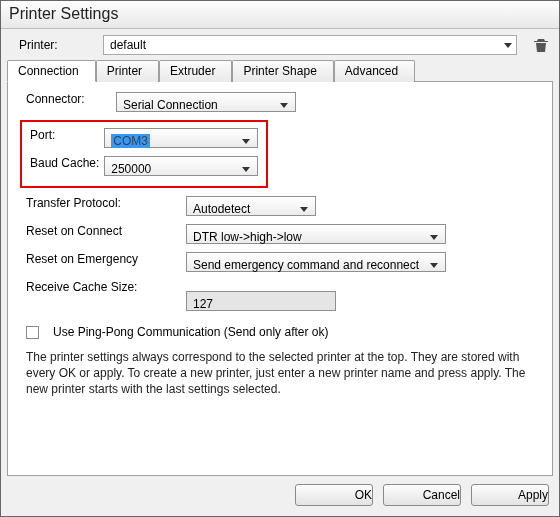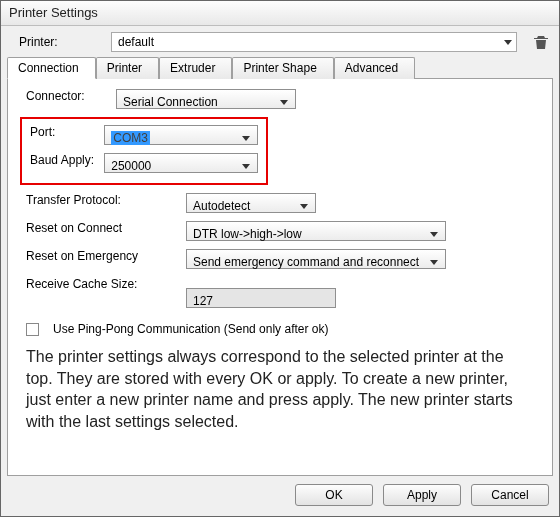--- a/index.html
+++ b/index.html
@@ -17,40 +17,39 @@
     height: 517px;
     border: 1px solid #666;
     background: #f0f0f0;
     display: flex;
     flex-direction: column;
   }
   .titlebar {
     background: linear-gradient(#fdfdfd, #e8e8e8);
     border-bottom: 1px solid #bdbdbd;
     padding: 4px 8px 5px 8px;
-    font-size: 13px;
+    font-size: 16px;
     color: #222;
   }
   .header-row {
     display: flex;
     align-items: center;
     padding: 6px 10px 4px 18px;
     gap: 16px;
   }
   .header-row .label { width: 68px; }
   .printer-select {
     flex: 1;
     height: 20px;
     border: 1px solid #a9a9a9;
     background: #fff;
     display: flex;
     align-items: center;
     justify-content: space-between;
     padding: 0 4px 0 6px;
-    margin-left: 8px;
   }
   .caret {
     width: 0; height: 0;
     border-left: 4px solid transparent;
     border-right: 4px solid transparent;
     border-top: 5px solid #333;
   }
   .trash svg { display: block; }
   .tabs {
     display: flex;
@@ -121,35 +120,35 @@
     padding: 0 2px;
     display: inline-block;
     min-width: 30px;
   }
   .checkbox-row { display: flex; align-items: center; gap: 14px; margin: 14px 0 10px 0; }
   .checkbox {
     width: 13px; height: 13px; border: 1px solid #888; background: #fff;
   }
   .info {
     color: #222; line-height: 1.35; padding-right: 6px;
-    font-size: 16px;
+    font-size: 12px;
   }
   .button-bar {
     display: flex;
     justify-content: flex-end;
     gap: 10px;
     padding: 8px 10px 10px 10px;
   }
   .btn {
     min-width: 78px;
     height: 22px;
     border: 1px solid #8a8a8a;
     border-radius: 3px;
     background: linear-gradient(#fdfdfd,#e3e3e3);
-    display: flex; align-items: center; justify-content: center;
+    display: flex; align-items: center; justify-content: flex-end;
     cursor: default;
     font-size: 12px;
   }
   .w-180 { width: 180px; }
   .w-130 { width: 130px; }
   .w-260 { width: 260px; }
   .w-150 { width: 150px; }
 </style>
 </head>
 <body>
@@ -197,21 +196,21 @@
       <div class="row">
         <span class="lab">Port:</span>
         <div class="combo w-180">
           <span class="sel-text">COM3</span>
           <span class="caret-btn">
               <span class="caret"></span>
             </span>
         </div>
       </div>
       <div class="row">
-        <span class="lab">Baud Apply:</span>
+        <span class="lab">Baud Cache:</span>
         <div class="combo w-180">
           <span>250000</span>
           <span class="caret-btn">
               <span class="caret"></span>
             </span>
         </div>
       </div>
     </div>
 
     <div class="row">
@@ -258,20 +257,20 @@
 
     <div class="info">The printer settings always correspond to the selected printer at the top. They are stored with every OK or apply. To create a new printer, just enter a new printer name and press apply. The new printer starts with the last settings selected.</div>
 
   </div>
 
   <div class="button-bar">
     <div class="btn">
         <span>OK</span>
       </div>
     <div class="btn">
+        <span>Cancel</span>
+      </div>
+    <div class="btn">
         <span>Apply</span>
       </div>
-    <div class="btn">
-        <span>Cancel</span>
-      </div>
   </div>
 
 </div>
 
 </body></html>

